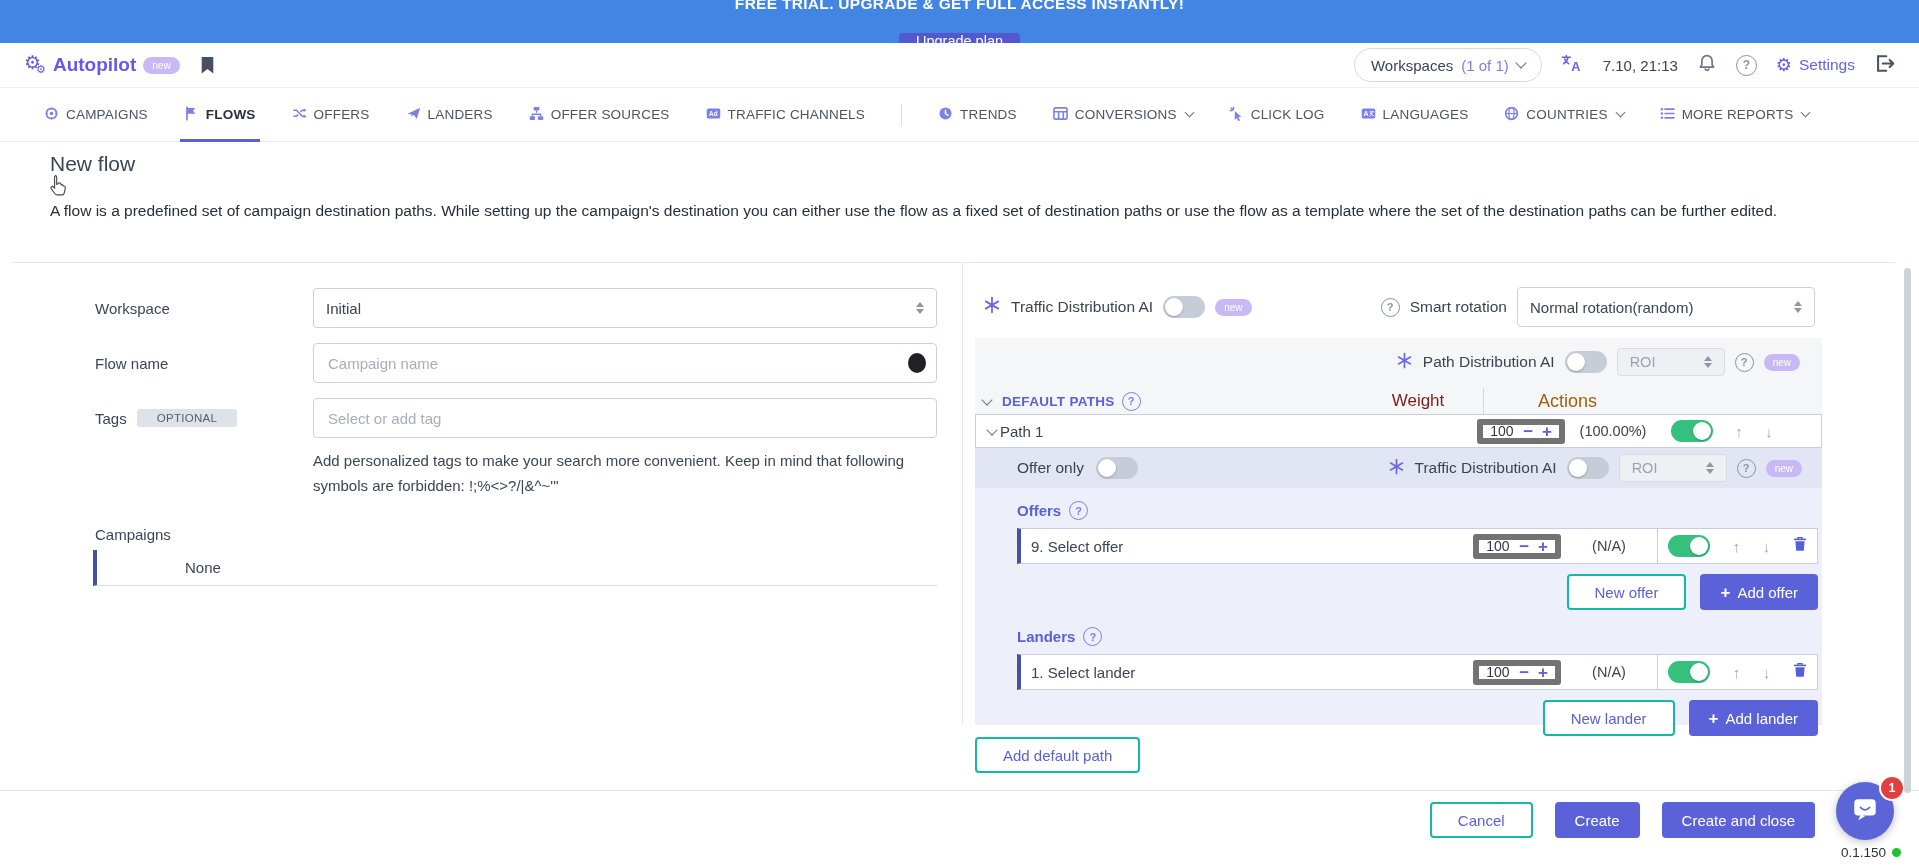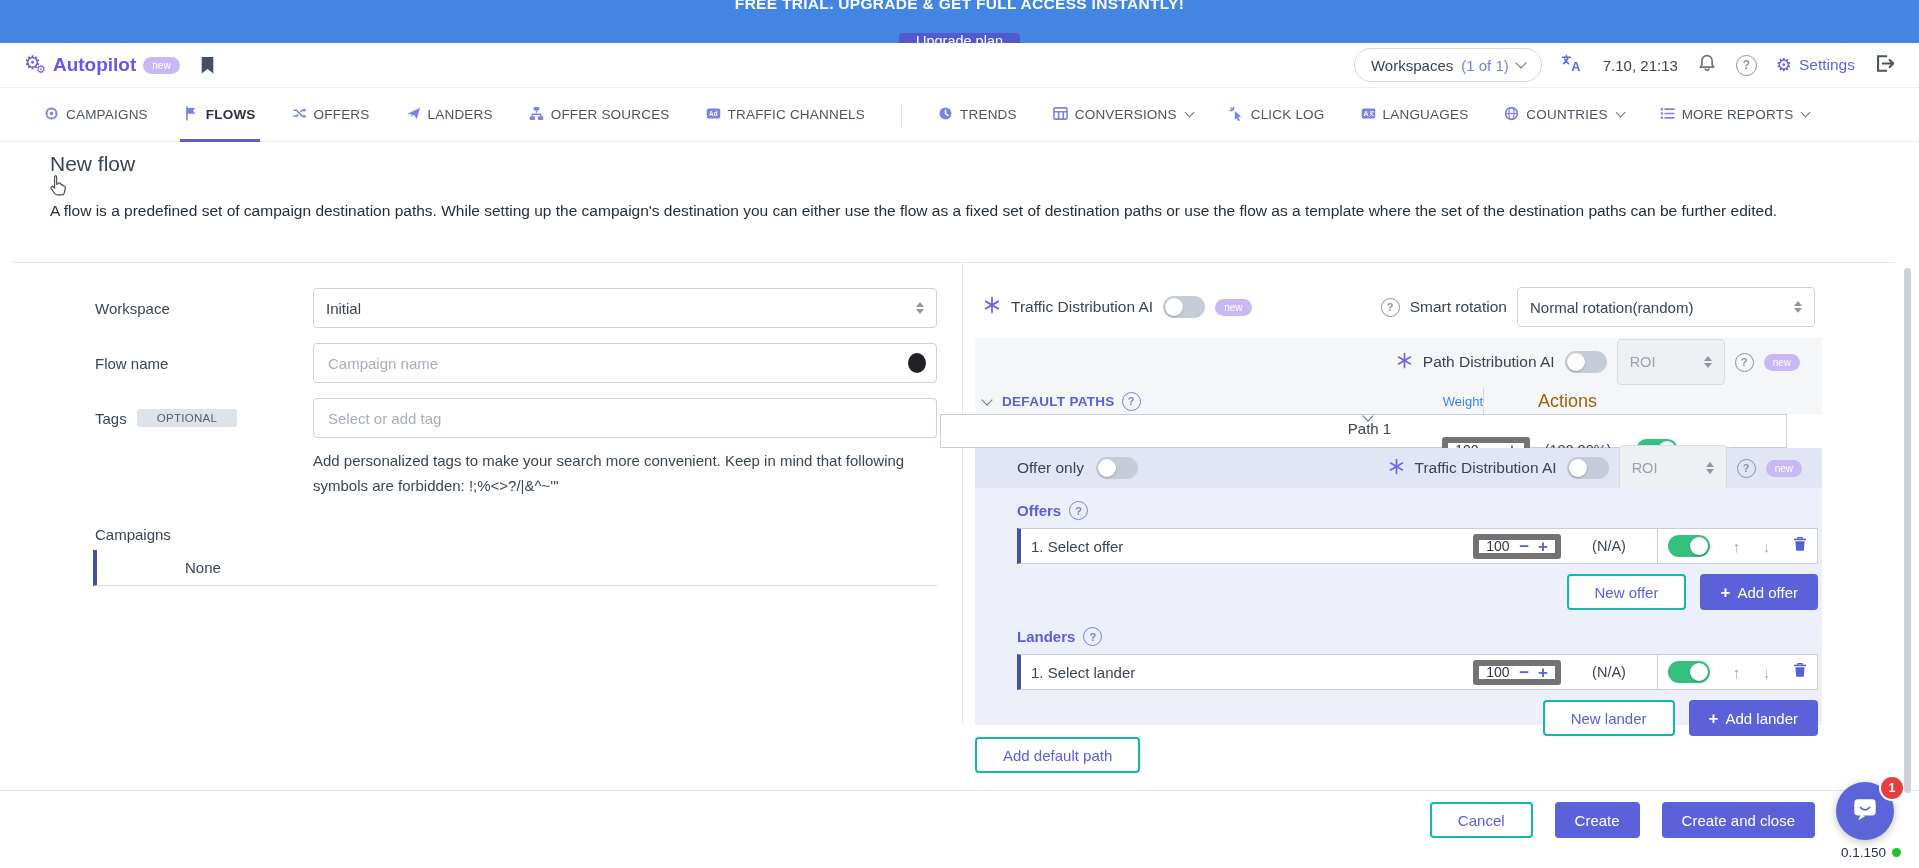--- a/index.html
+++ b/index.html
@@ -85,29 +85,29 @@
   .toggle.on .knob{right:2px;}
   .toggle.off{background:#c7cdd8;}
   .toggle.off .knob{left:2px;}
   .rowA{position:absolute;left:983px;top:286px;width:832px;height:42px;display:flex;align-items:center;gap:10px;}
   .plabel{font-size:15.5px;color:#3a4452;}
   .rowA-right{margin-left:auto;display:flex;align-items:center;gap:10px;}
   .sel-sm{height:40px;width:298px;}
   .band{position:absolute;left:975px;top:338px;width:847px;height:76px;background:#f5f6f8;}
   .rowB{position:absolute;left:975px;top:338px;width:847px;height:48px;display:flex;align-items:center;
     justify-content:flex-end;gap:10px;padding-right:22px;box-sizing:border-box;}
-  .sel-dis{height:46px;width:108px;background:#eef0f3;color:#9aa2ae;border-color:#d8dce2;font-size:14.5px;}
+  .sel-dis{height:28px;width:108px;background:#eef0f3;color:#9aa2ae;border-color:#d8dce2;font-size:14.5px;}
   .rowC{position:absolute;left:975px;top:388px;width:847px;height:26px;display:flex;align-items:center;}
   .dp-label{display:flex;align-items:center;gap:7px;padding-left:8px;color:#5a60d8;font-weight:bold;font-size:13.5px;letter-spacing:.3px;}
   .dp-label .chev-open{border-color:#6a7280;}
-  .wcol{margin-left:auto;width:130px;text-align:right;font-size:13px;color:#3b82f6;}
+  .wcol{margin-left:auto;width:130px;text-align:center;font-size:17px;color:#7f1d1d;}
   .acol{width:339px;height:100%;border-left:1px solid #d3d8e0;display:flex;align-items:center;
     padding-left:54px;box-sizing:border-box;font-size:18px;color:#a16207;}
-  .path-row{position:absolute;left:940px;top:414px;width:847px;height:34px;background:#fff;
-    border:1px solid #c8cedb;box-sizing:border-box;display:flex;align-items:center;padding-left:12px;flex-direction:column;}
+  .path-row{position:absolute;left:975px;top:414px;width:847px;height:34px;background:#fff;
+    border:1px solid #c8cedb;box-sizing:border-box;display:flex;align-items:center;padding-left:12px;}
   .prname{font-size:15px;color:#3a4452;}
   .row-right{margin-left:auto;display:flex;align-items:center;height:100%;}
   .stepper{border:6px solid #737373;border-radius:3px;display:flex;align-items:center;height:25px;
     padding:0 7px;gap:9px;background:#fff;box-sizing:border-box;}
   .stepper .val{font-size:14px;color:#2f3744;min-width:24px;}
   .stepper .op{color:#5b61d9;font-size:17px;font-weight:bold;line-height:1;}
   .pct{width:96px;text-align:center;font-size:14.5px;color:#3a4452;}
   .acell{width:160px;height:100%;display:flex;align-items:center;justify-content:space-between;
     padding:0 10px;box-sizing:border-box;}
   .acell.bordered{border-left:1px solid #c8cedb;}
@@ -458,21 +458,21 @@
       <span class="badge-new">new</span>
     </div>
   </div>
 
   <div class="block">
     <div class="sec-head oh1">
       <span>Offers</span>
       <span class="qmark purple">?</span>
     </div>
     <div class="item-row">
-      <span class="prname">1. Select offer</span>
+      <span class="prname">9. Select offer</span>
       <div class="row-right">
         <div class="stepper">
           <span class="val">100</span>
           <span class="op">−</span>
           <span class="op">+</span>
         </div>
         <span class="pct">(N/A)</span>
         <div class="acell bordered">
           <span class="toggle on">
               <span class="knob"></span>

